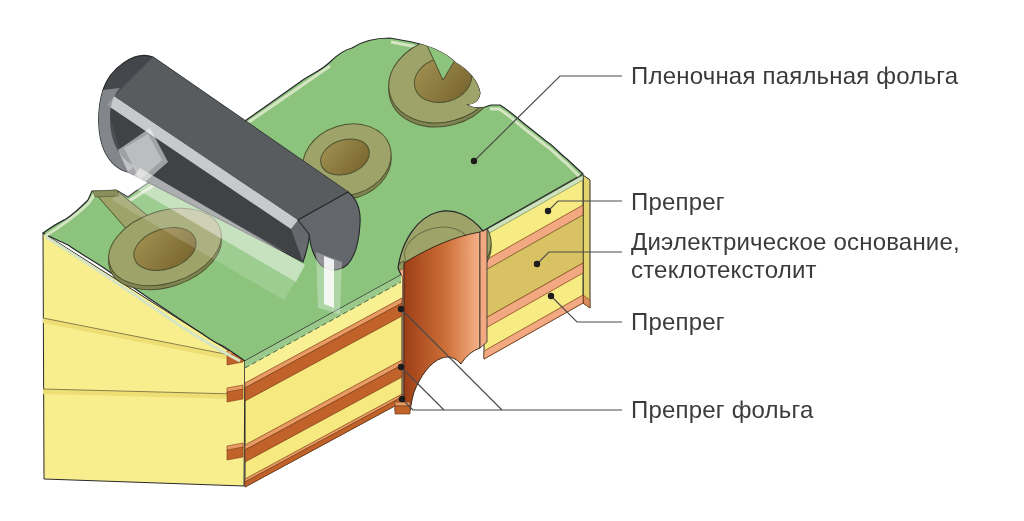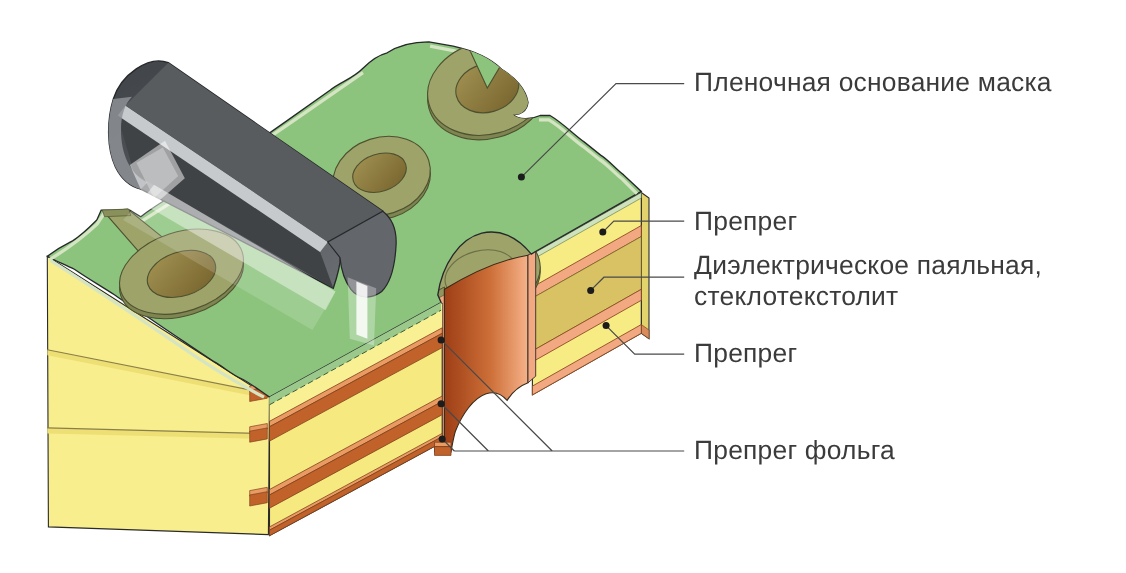--- a/index.html
+++ b/index.html
@@ -177,18 +177,18 @@
     <circle cx="474" cy="161" r="3.2"></circle>
     <circle cx="548" cy="211" r="3.2"></circle>
     <circle cx="537" cy="264" r="3.2"></circle>
     <circle cx="551" cy="296" r="3.2"></circle>
     <circle cx="401" cy="309" r="3.2"></circle>
     <circle cx="401" cy="367" r="3.2"></circle>
     <circle cx="402" cy="399" r="3.2"></circle>
   </g>
 </svg>
 
-  <div class="lbl" style="left:631px;top:76px">Пленочная основание маска</div>
+  <div class="lbl" style="left:631px;top:76px">Пленочная паяльная фольга</div>
   <div class="lbl" style="left:631px;top:202px">Препрег</div>
-  <div class="lbl lbl--wrap" style="left:631px;top:256px">Диэлектрическое паяльная, стеклотекстолит</div>
+  <div class="lbl lbl--wrap" style="left:631px;top:256px">Диэлектрическое основание, стеклотекстолит</div>
   <div class="lbl" style="left:631px;top:322px">Препрег</div>
   <div class="lbl" style="left:631px;top:410px">Препрег фольга</div>
 </div>
 
 </body></html>

